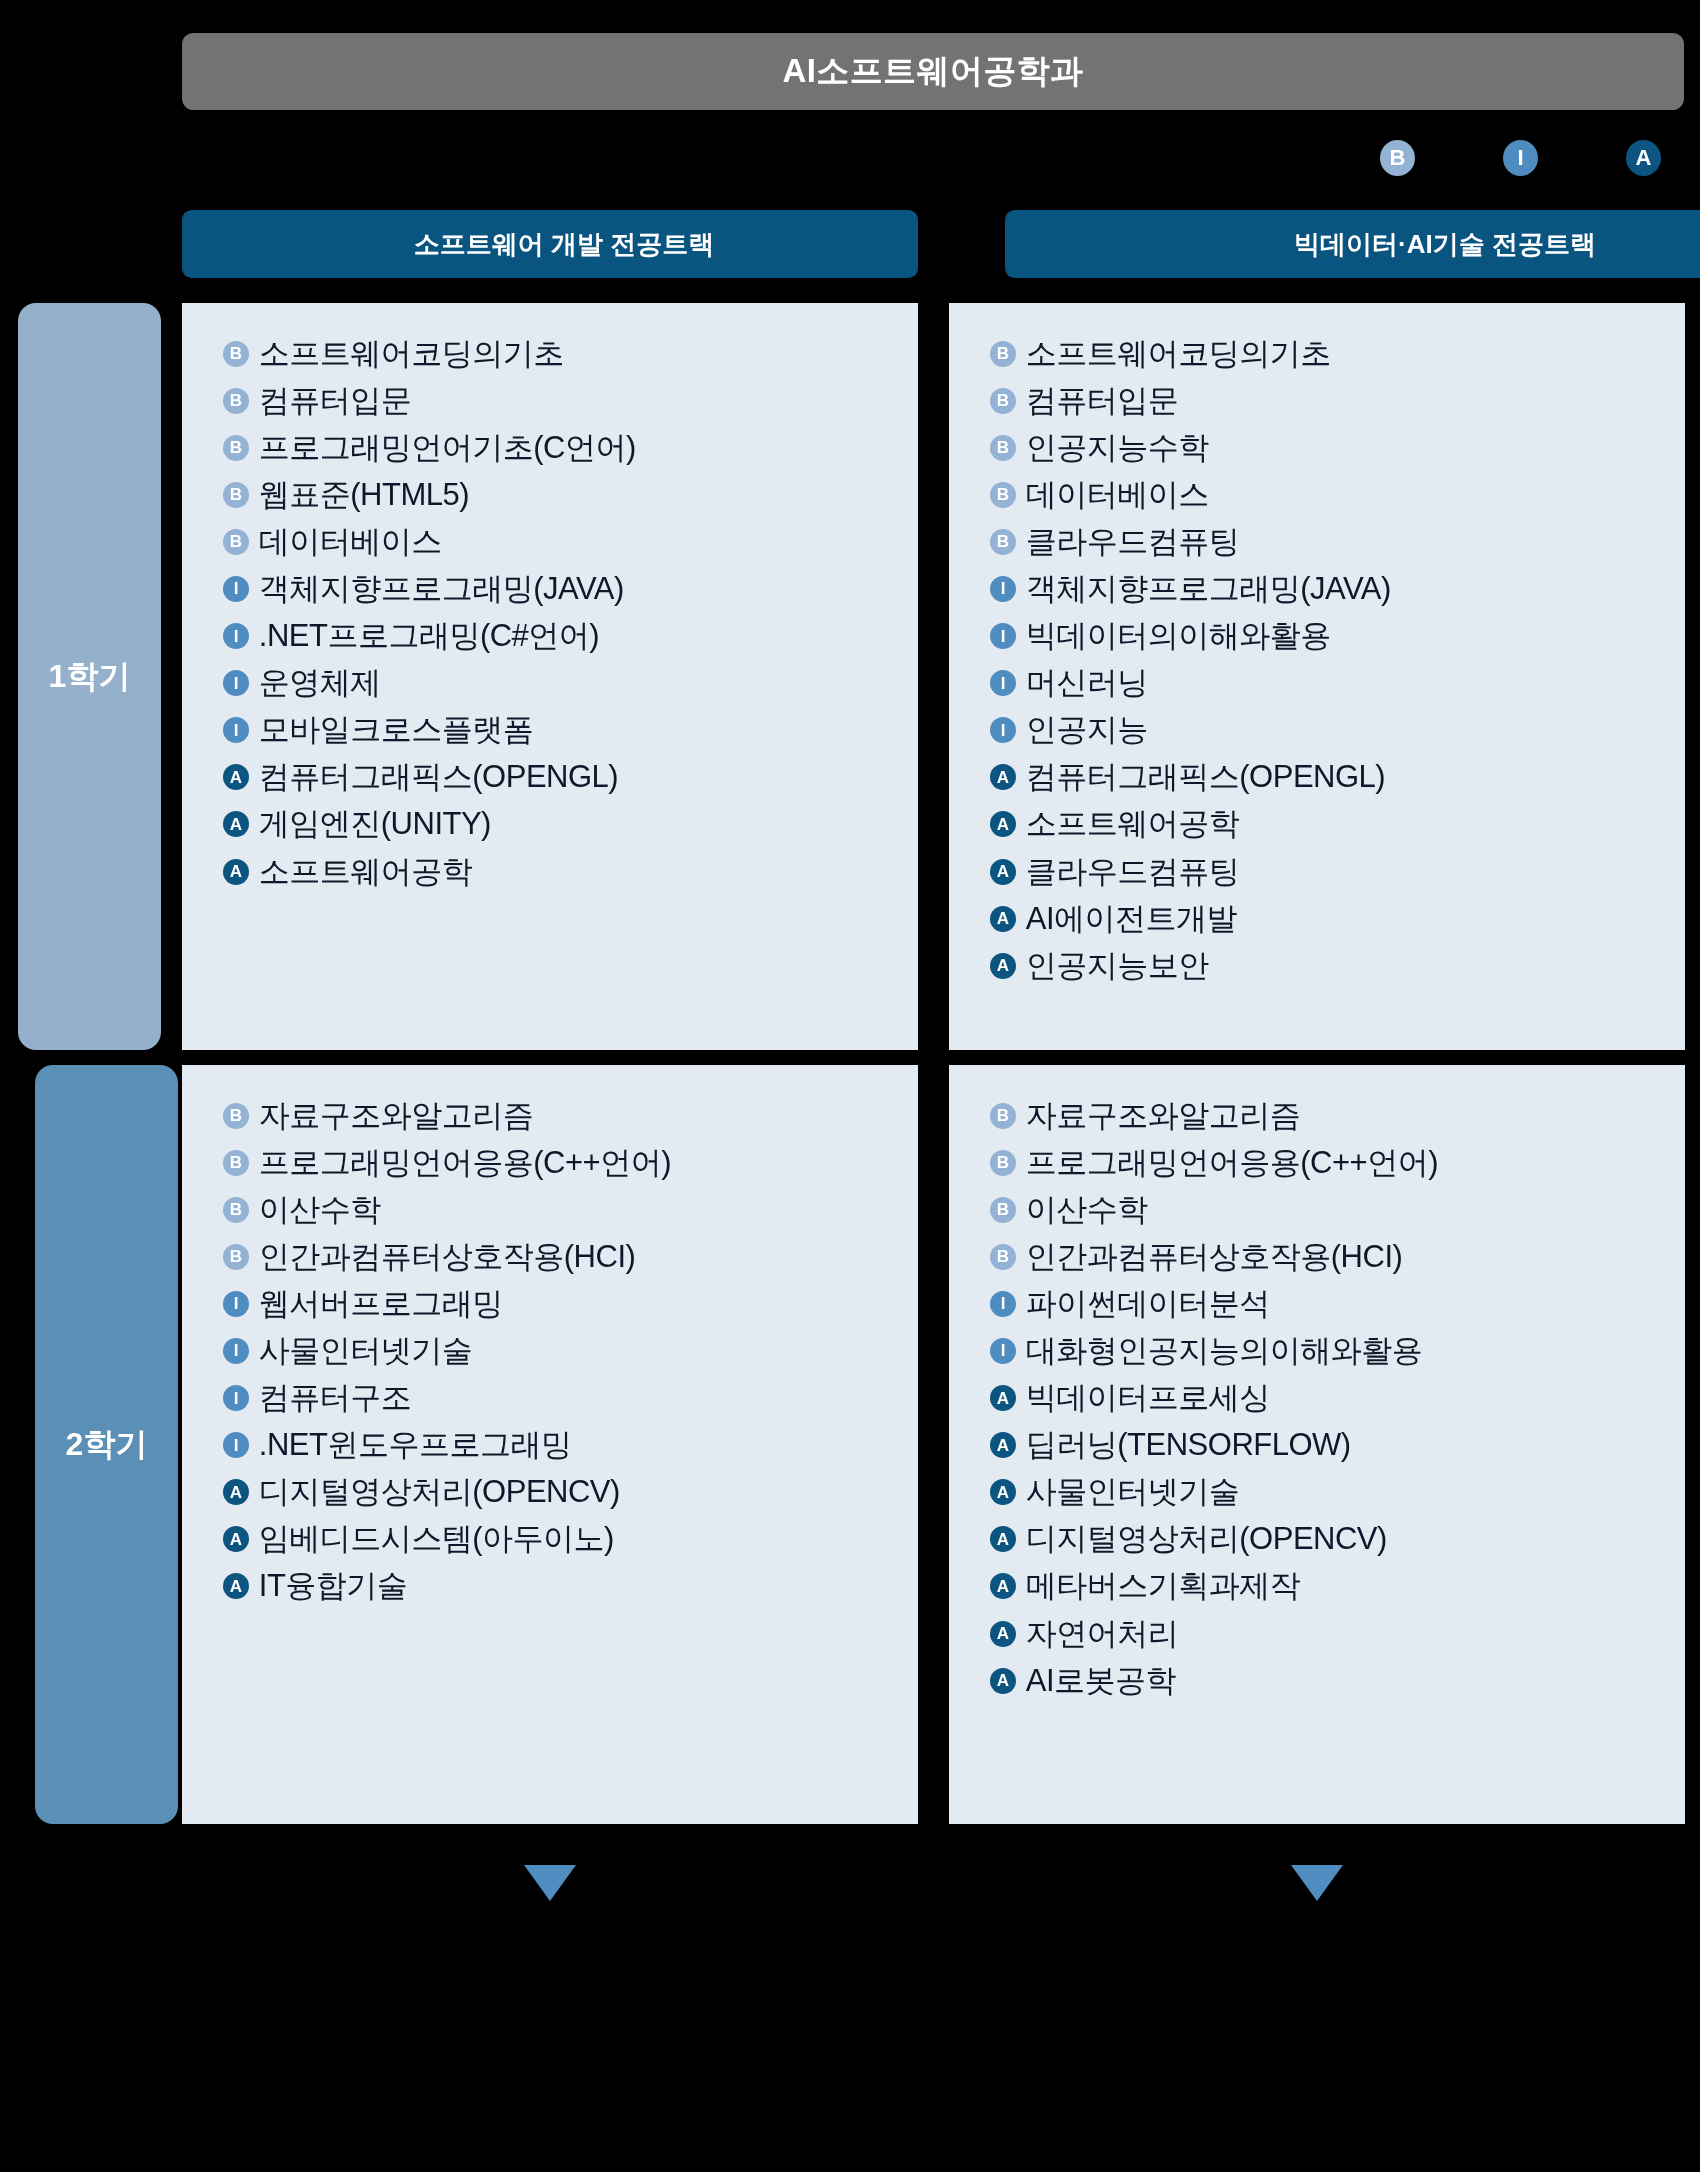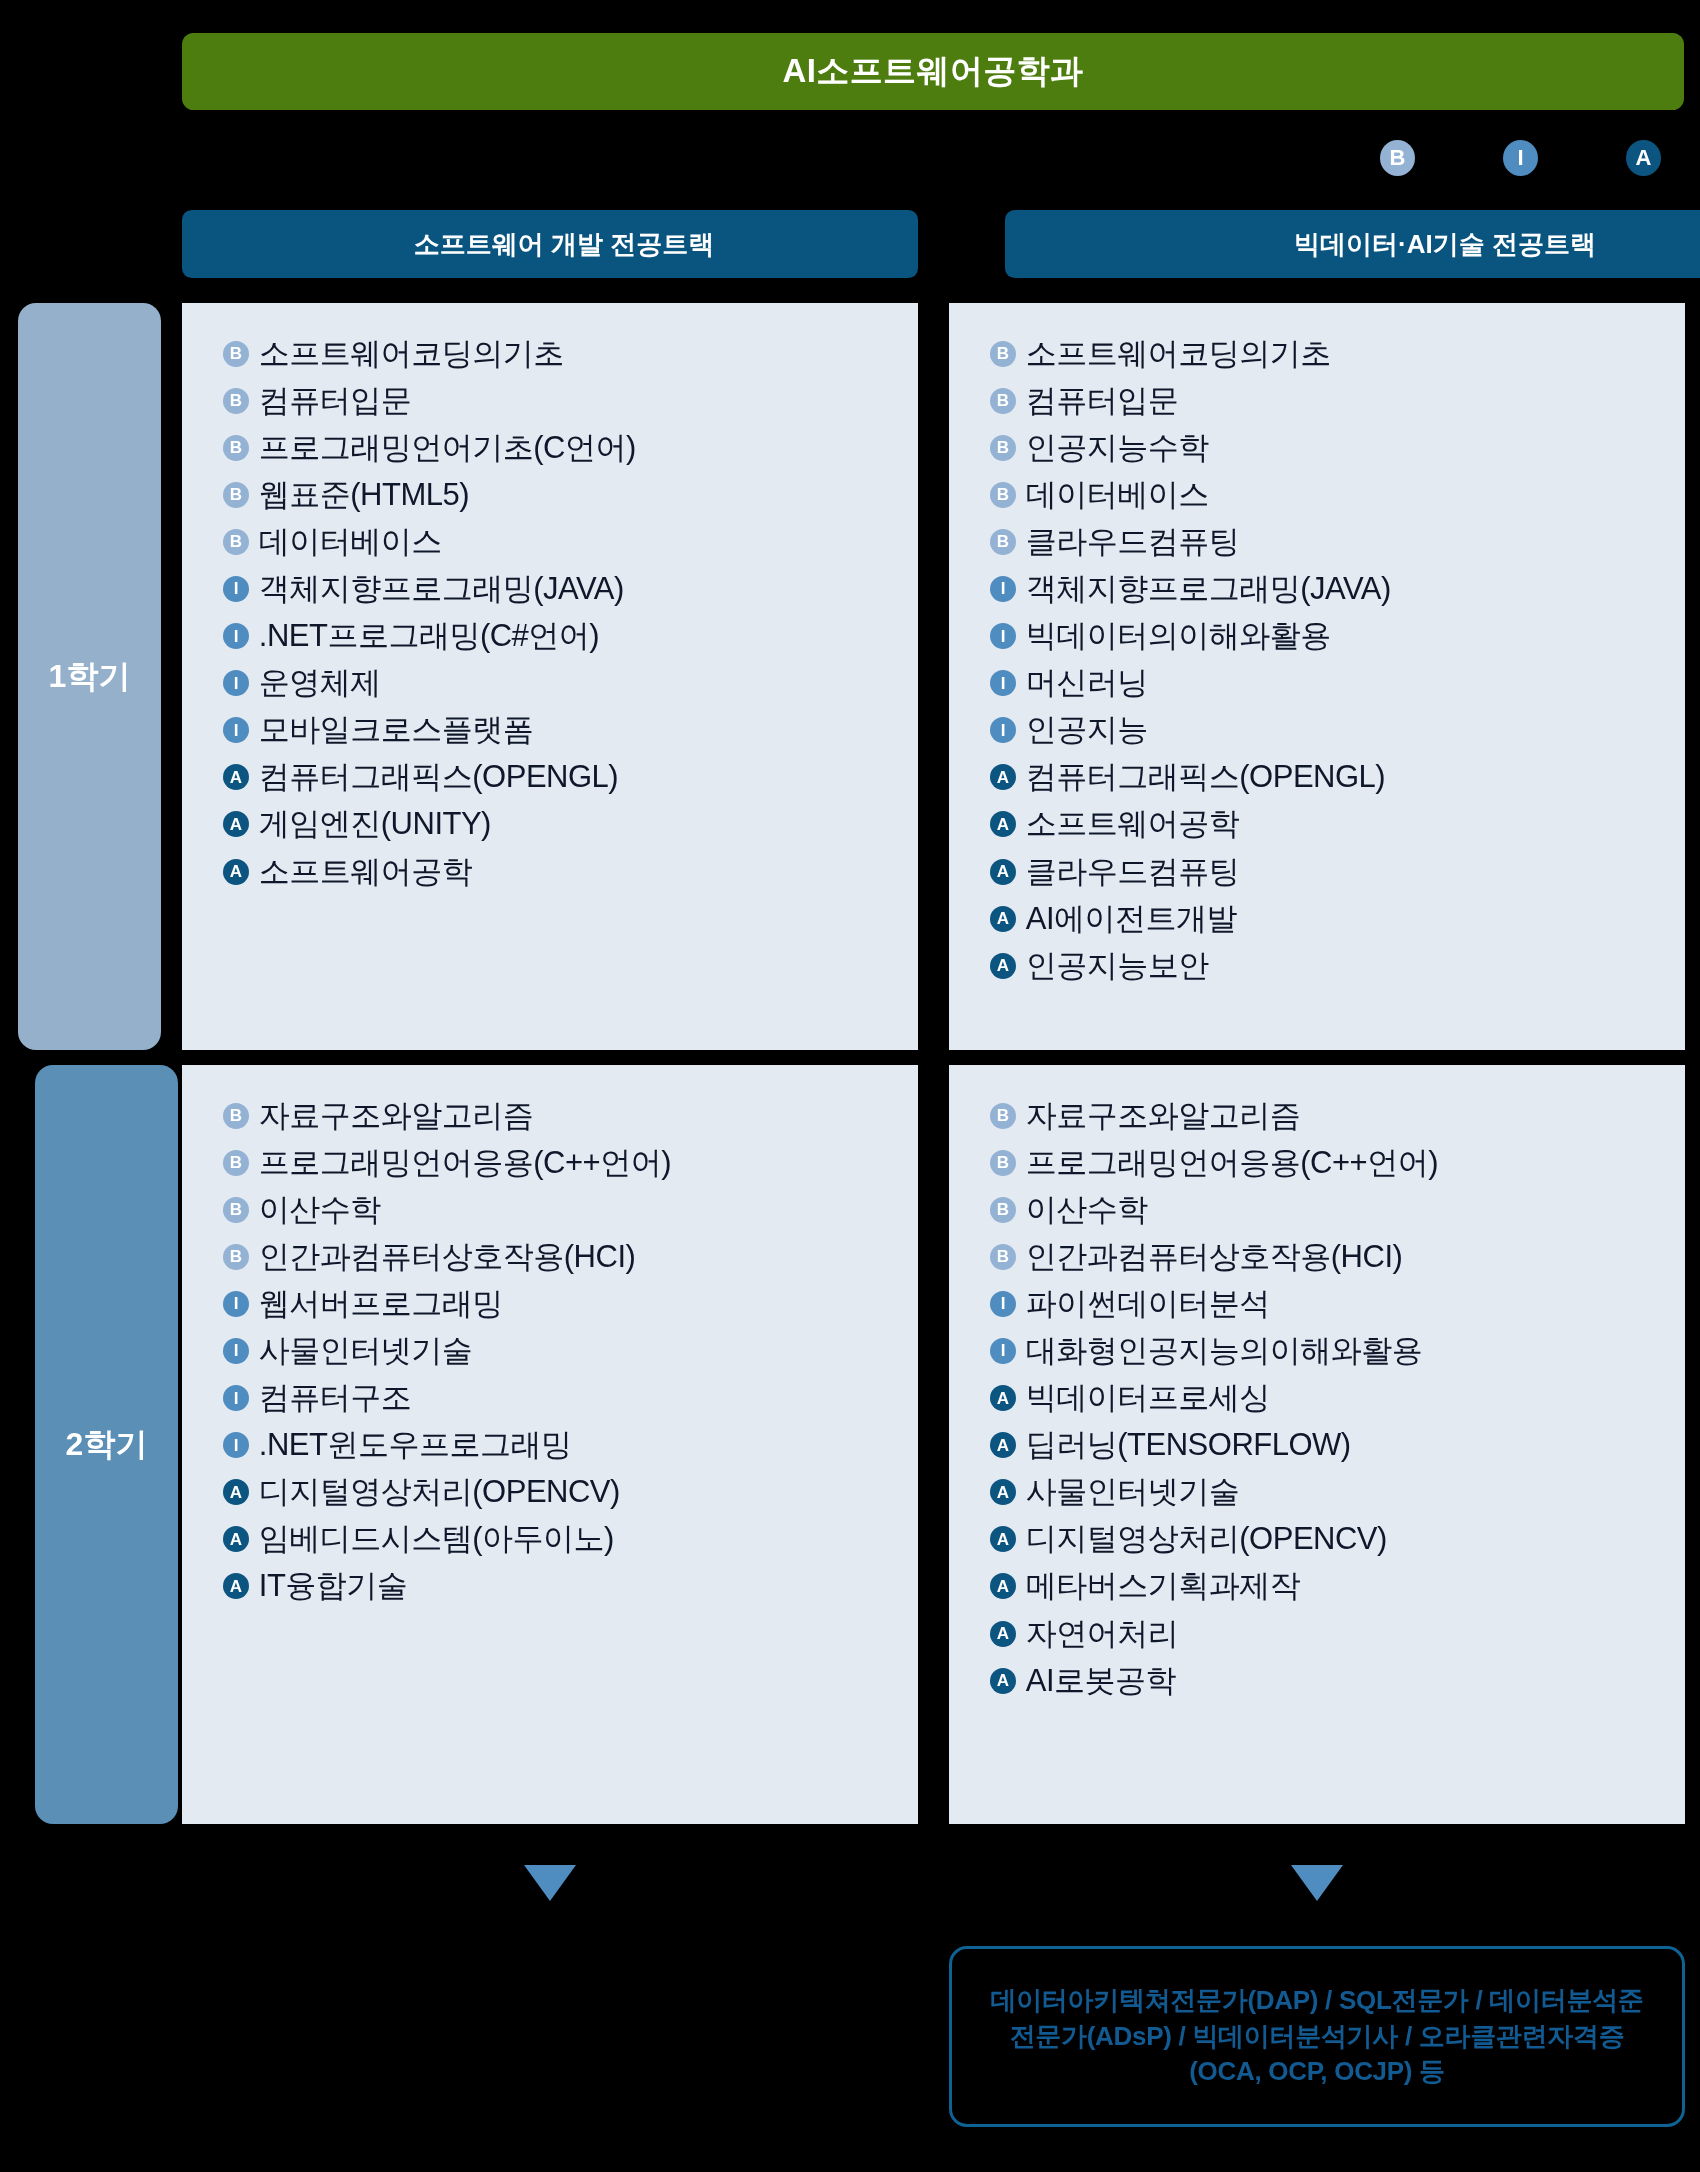--- a/index.html
+++ b/index.html
@@ -9,21 +9,21 @@
     height: 2172px;
     font-family: "Liberation Sans", "DejaVu Sans", sans-serif;
     overflow: hidden;
   }
   .page { position: relative; width: 1701px; height: 2172px; background: #000; }
 
   
   .dept-title {
     position: absolute;
     left: 182px; top: 33px; width: 1502px; height: 77px;
-    background: #4d7c0f;
+    background: #737373;
     border-radius: 11.4px;
     color: #ffffff;
     font-size: 33px;
     font-weight: bold;
     letter-spacing: 0.4px;
     display: flex; align-items: center; justify-content: center;
   }
 
   
   .legend {
@@ -350,18 +350,15 @@
         <div class="course-row">
           <span class="course-badge bdg-A">A</span>
           <span class="course-name">AI로봇공학</span>
         </div>
       </div>
   </div>
 
   <div class="arrow left"></div>
   <div class="arrow right"></div>
 
-  <div class="cert-box right">
-    <div class="cert-text">데이터아키텍쳐전문가(DAP) / SQL전문가 / 데이터분석준전문가(ADsP) / 빅데이터분석기사 / 오라클관련자격증(OCA, OCP, OCJP) 등</div>
-  </div>
 
 </div>
 
 
 </body></html>

